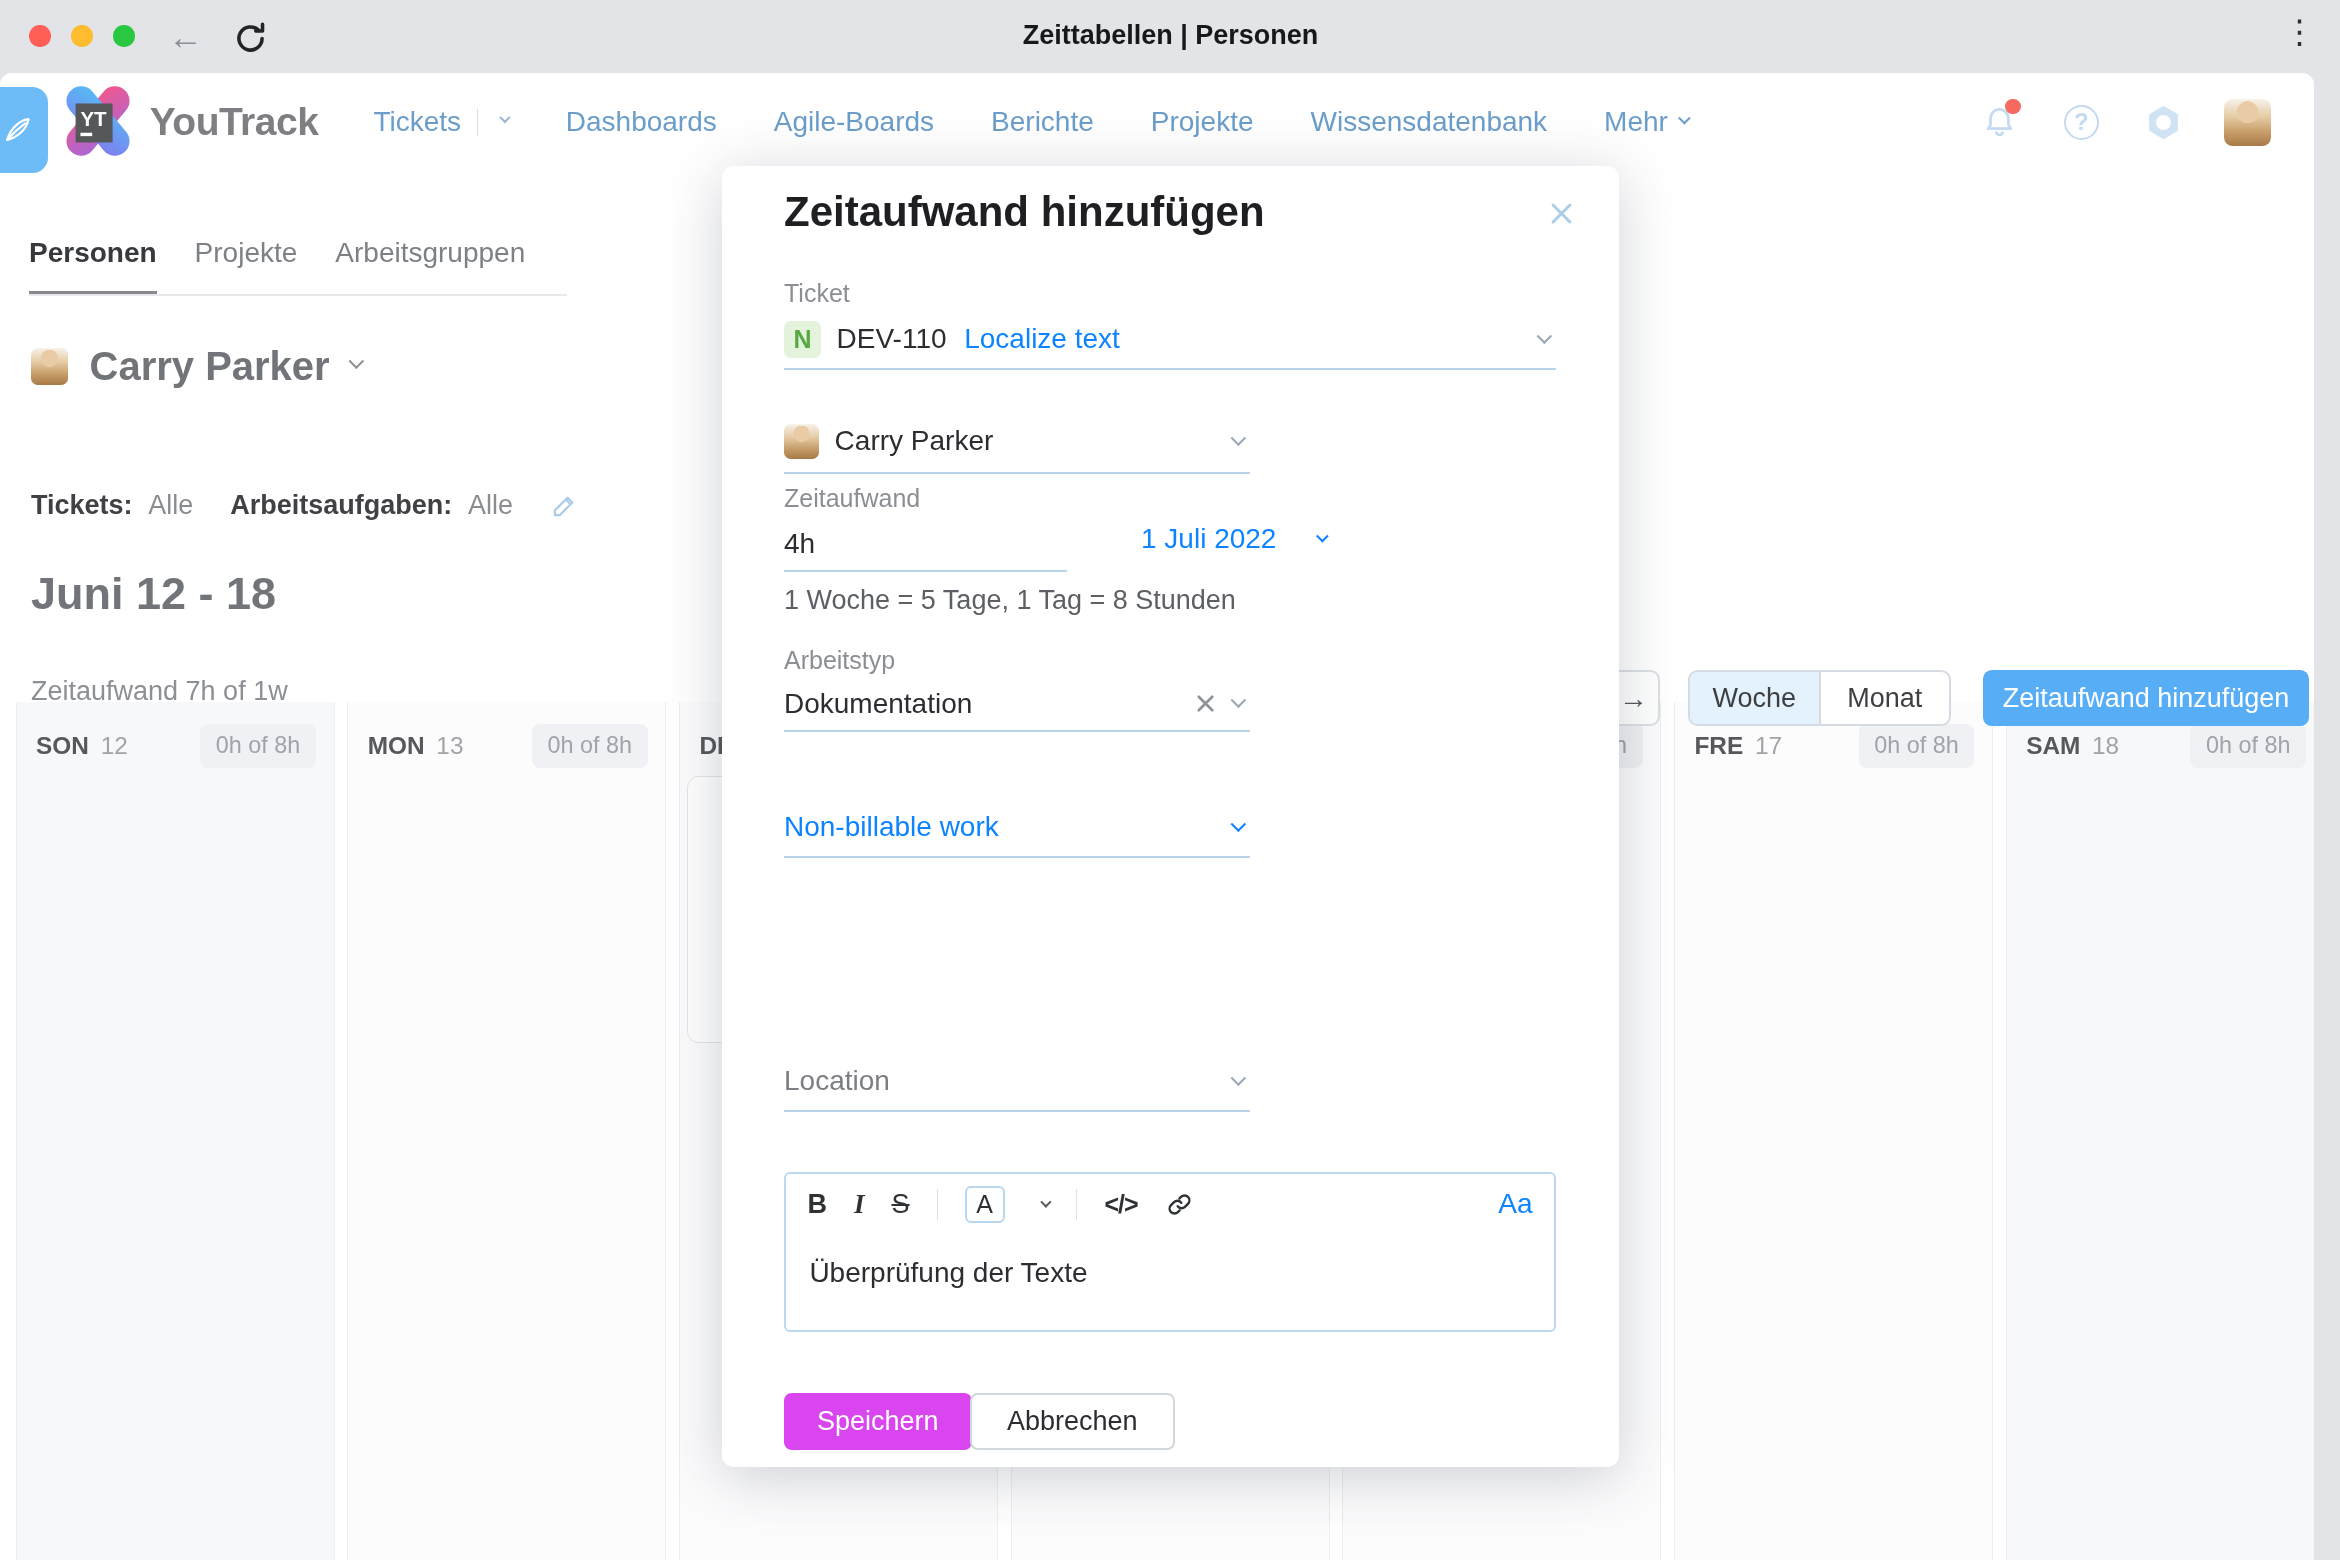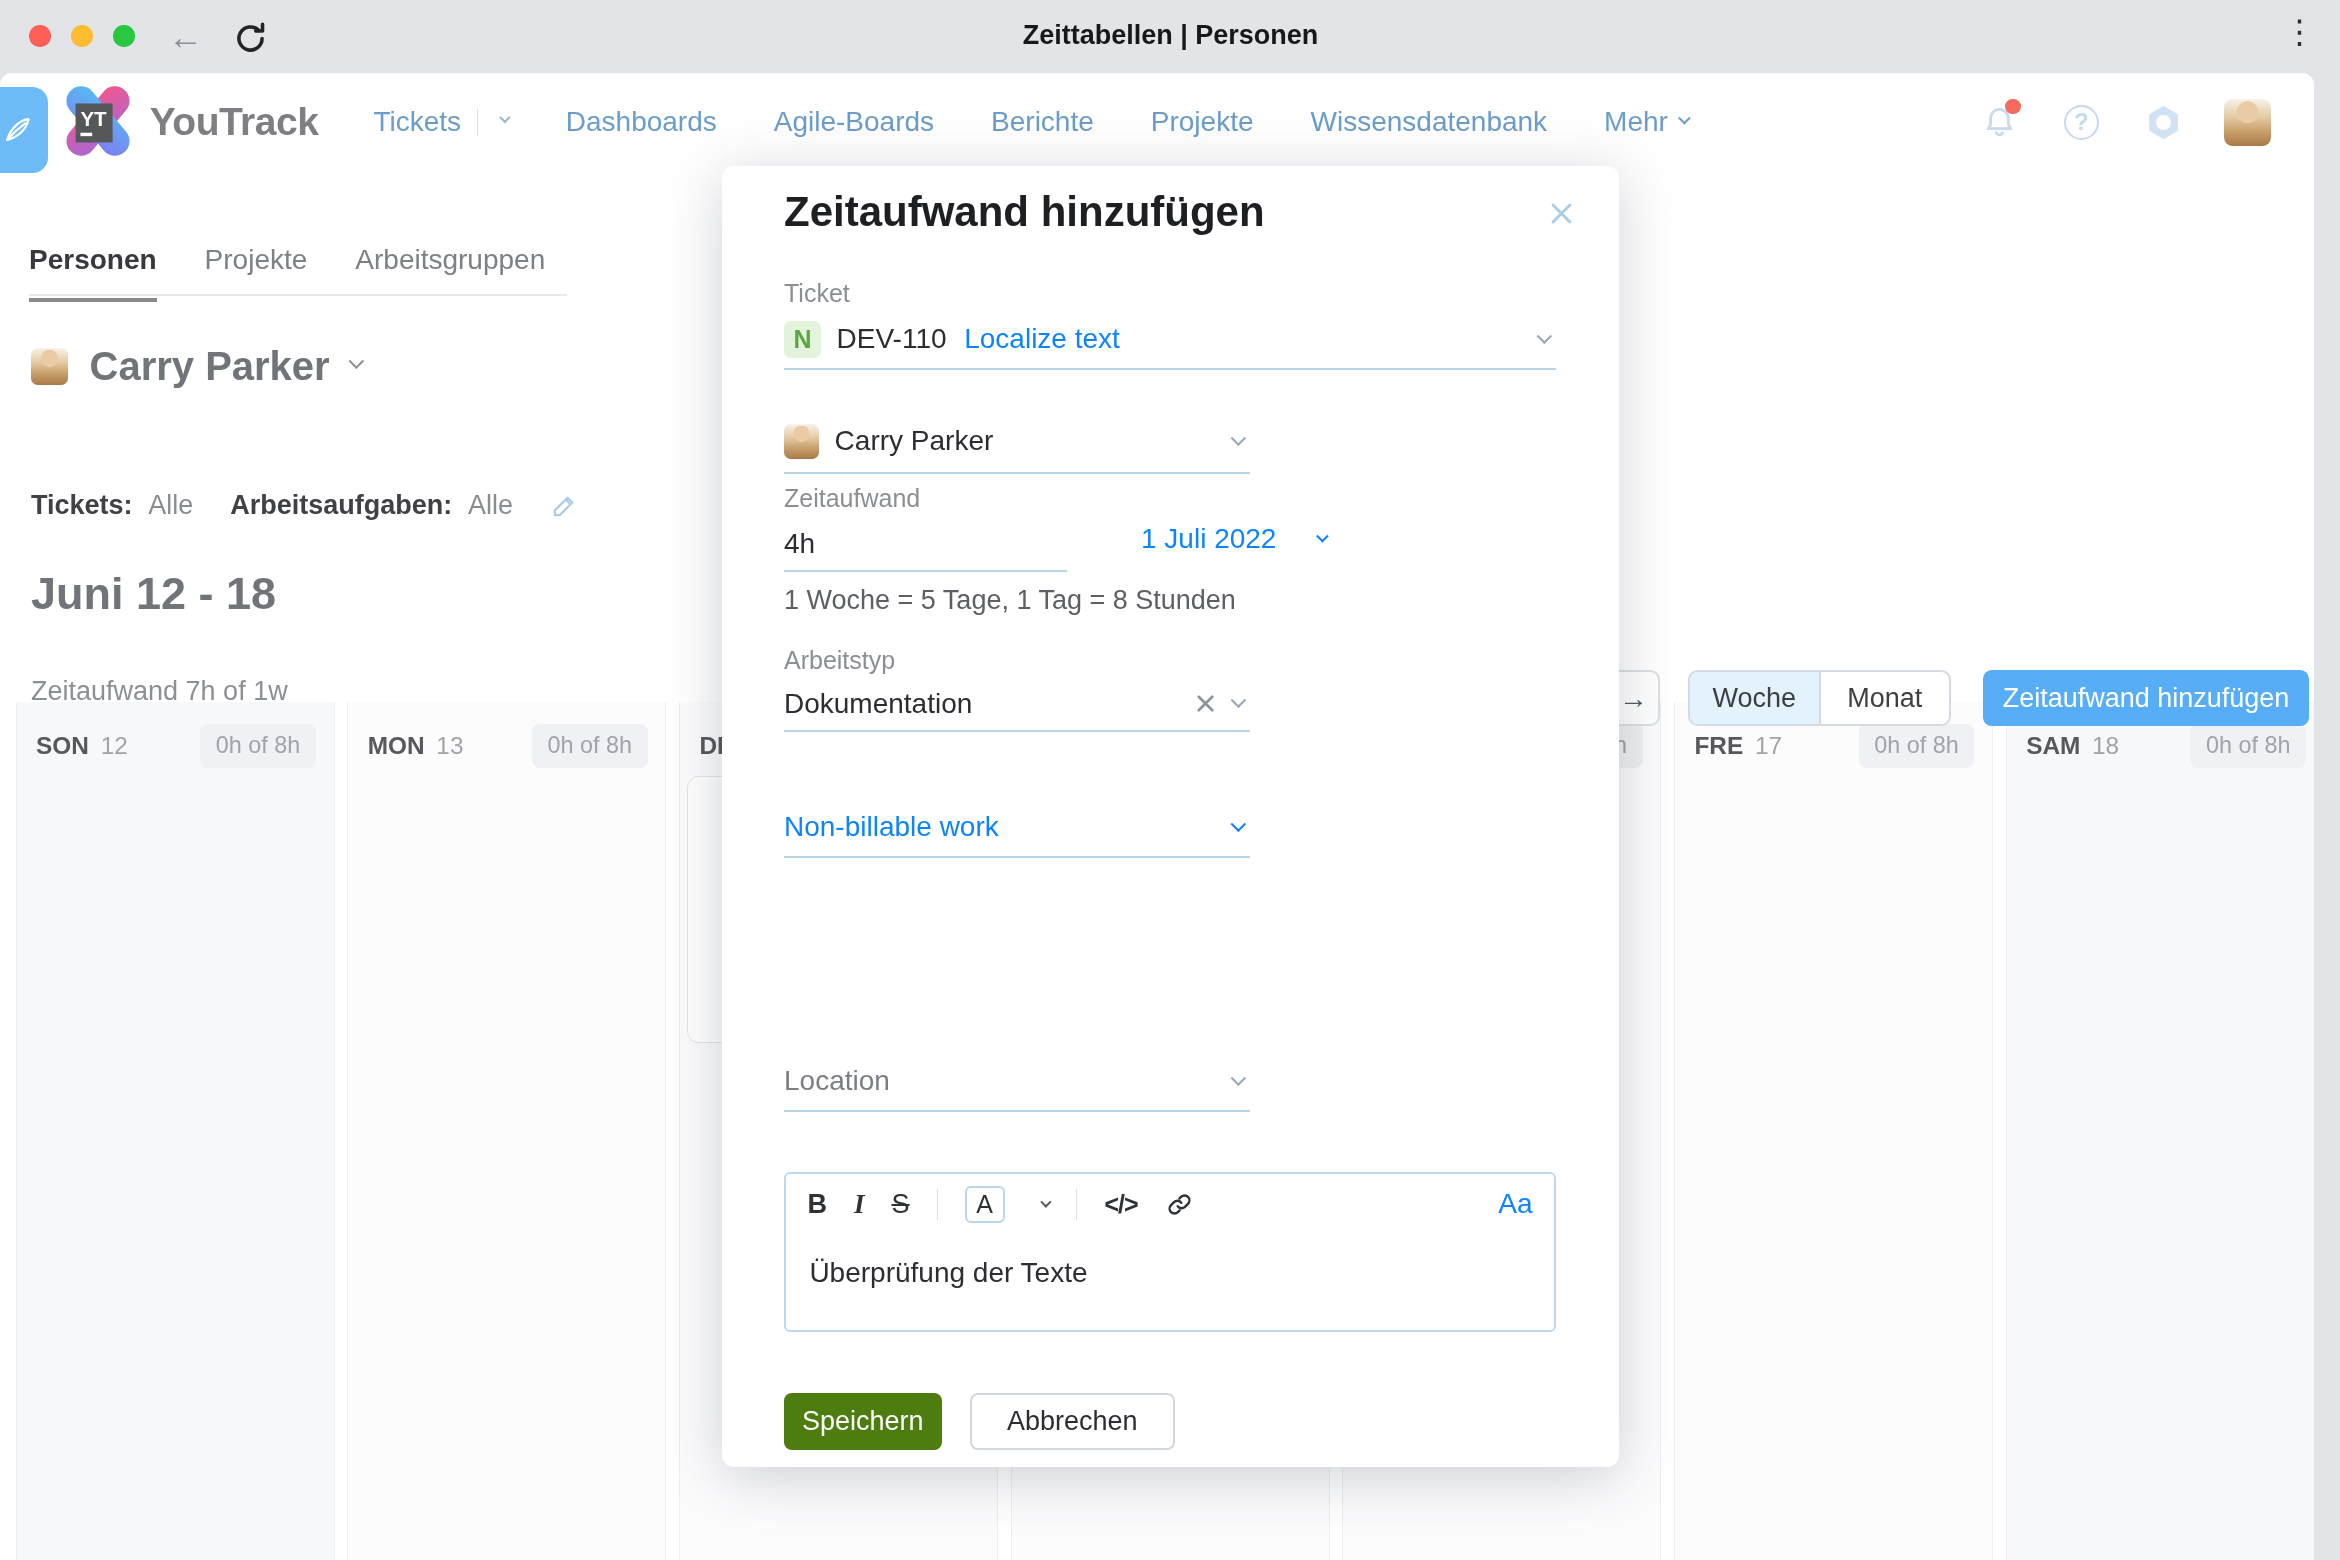--- a/index.html
+++ b/index.html
@@ -37,21 +37,21 @@
   .q-circle { width:35px; height:35px; border:2.4px solid #c3daf0; border-radius:50%; color:#c3daf0; font-size:23.4px; font-weight:bold; display:flex; align-items:center; justify-content:center; }
   .avatar { border-radius:8.8px; background:
       radial-gradient(circle at 50% 28%, #e9cba6 0 26%, transparent 27%),
       linear-gradient(180deg, #f7f2ea 0%, #e5cba4 38%, #c79e6a 70%, #a87946 100%);
     }
   .avatar.lg { width:47px; height:47px; }
   .avatar.md { width:37px; height:37px; border-radius:6.8px; }
   .avatar.sm { width:35px; height:35px; border-radius:6.8px; }
 
   
-  .tabs { position:absolute; left:29px; top:164px; display:flex; gap:48px;margin-top:7px; }
+  .tabs { position:absolute; left:29px; top:164px; display:flex; gap:38px; }
   .tab { font-size:28px; color:#7d8084; padding-bottom:21.5px; cursor:pointer; }
   .tab.active { color:#37393c; font-weight:bold; border-bottom:4.9px solid #88898c; }
   .tabs-hairline { position:absolute; left:29px; top:221px; width:538px; height:2px; background:#e7e9ec; }
 
   
   .person-row { position:absolute; left:31px; top:271px; display:flex; align-items:center; gap:21.5px; }
   .person-name { font-size:40px; font-weight:bold; color:#717478; }
   .person-row .chev { color:#8f9296; margin-top:-7.8px; }
   .filters { position:absolute; left:31px; top:417px; display:flex; align-items:center; gap:15.6px; font-size:27px; }
   .filters .flabel { font-weight:bold; color:#3f4144; }
@@ -100,21 +100,21 @@
   .ed-ico { font-size:27px; color:#2f3235; font-weight:bold; cursor:pointer; }
   .ed-ico.italic { font-style:italic; font-family:"Liberation Serif", serif; }
   .ed-ico.strike { text-decoration:line-through; font-weight:normal; }
   .vr { width:1px; height:31px; background:#dde2e7; }
   .a-box { display:flex; align-items:center; border:2px solid #b9d6ef; border-radius:5.9px; padding:2px 9.8px; cursor:pointer; }
   .a-box .glyph { font-size:25px; color:#2f3235; }
   .a-box-chev { width:7.8px; height:7.8px; border-right:2px solid #55585c; border-bottom:2px solid #55585c; transform:rotate(45deg); margin-left:9.8px; margin-top:-3.9px; }
   .ed-code { font-size:25px; color:#2f3235; font-weight:bold; letter-spacing:-1px; cursor:pointer; }
   .ed-aa { margin-left:auto; font-size:28px; color:#0d84ff; cursor:pointer; }
   .ed-text { padding:23.4px 23.4px 0 23.4px; font-size:28px; color:#2b2d31; }
-  .m-save { position:absolute; left:62px; top:1227px; height:57px; padding:0 18px; background:#4d7c0f; color:#fff; border:none; border-radius:7.8px; font-size:27px; font-family:inherit; cursor:pointer; }
+  .m-save { position:absolute; left:62px; top:1227px; height:57px; padding:0 33px; background:#d946ef; color:#fff; border:none; border-radius:7.8px; font-size:27px; font-family:inherit; cursor:pointer; }
   .m-cancel { position:absolute; left:248px; top:1227px; height:57px; padding:0 35px; background:#fff; color:#2b2d31; border:2px solid #d0d7dd; border-radius:7.8px; font-size:27px; font-family:inherit; cursor:pointer; }
 </style>
 </head>
 <body>
 
 <div class="browser-bar">
   <div class="lights">
     <div class="light red"></div>
     <div class="light yellow"></div>
     <div class="light green"></div>

